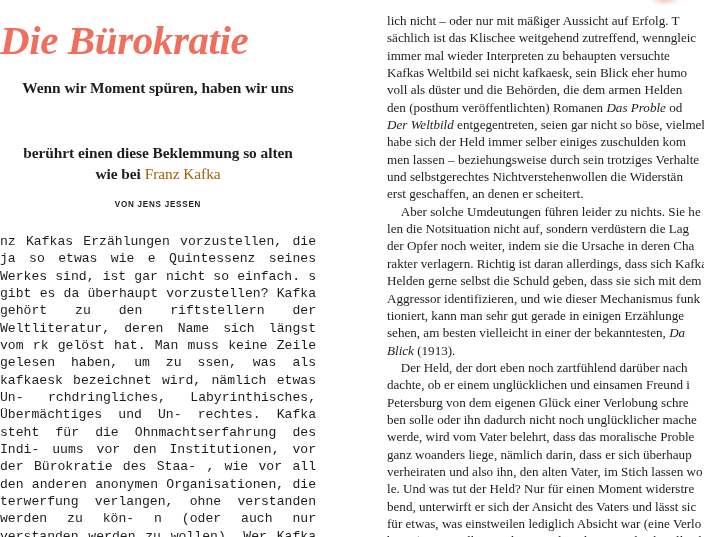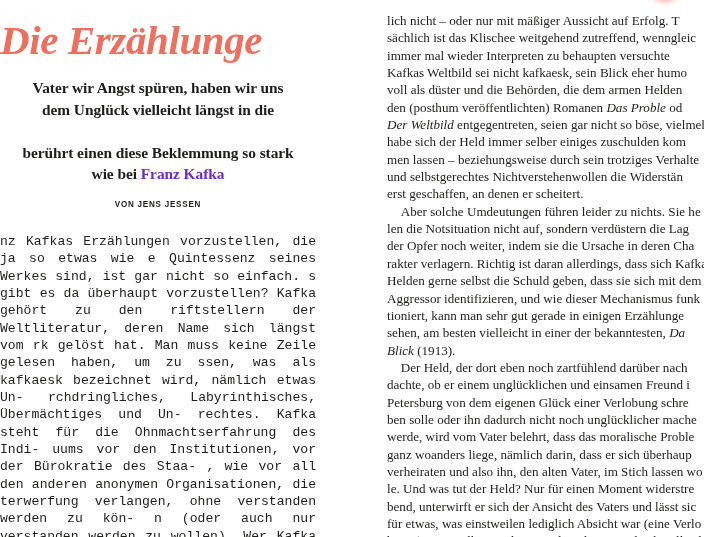--- a/index.html
+++ b/index.html
@@ -83,21 +83,21 @@
     font-family: "Liberation Serif", "DejaVu Serif", serif;
     font-weight: 700;
     font-size: 15.4px;
     line-height: 21.6px;
     text-align: center;
     color: #1d1d1b;
     margin: 16px 0 0 0;
     padding: 0 6px;
     letter-spacing: -0.05px;
   }
-  .deck .accent { color: #6d28d9; font-weight: 700; }
+  .deck .accent { color: #a16207; font-weight: 400; }
 
   .byline {
     font-family: "Liberation Sans Narrow", "Liberation Sans", "DejaVu Sans", sans-serif;
     font-weight: 700;
     font-size: 9.2px;
     letter-spacing: 0.85px;
     text-align: center;
     color: #1d1d1b;
     margin: 14px 0 0 0;
     transform: scaleX(0.88);
@@ -143,27 +143,27 @@
 <div id="page">
 
   <div class="bleed-mark"></div>
 
   <div class="columns">
 
     <div class="col col-left">
 
       <div class="title-block">
 
-        <h1 class="headline">Die Erzählunge</h1>
+        <h1 class="headline">Die Bürokratie</h1>
 
         <div class="deck">
-          <span>Vater wir Angst spüren, haben wir uns</span><br>
-          <span>dem Unglück vielleicht längst in die</span><br>
+          <span>Wenn wir Moment spüren, haben wir uns</span><br>
           <br>
-          <span>berührt einen diese Beklemmung so stark</span><br>
+          <br>
+          <span>berührt einen diese Beklemmung so alten</span><br>
           <span>wie bei </span><span class="accent">Franz Kafka</span>
         </div>
 
         <div class="byline">VON JENS JESSEN</div>
 
       </div>
 
       <div class="body-text">
         <p>nz Kafkas Erzählungen vorzustellen, die ja so etwas wie e Quintessenz seines Werkes sind, ist gar nicht so einfach. s gibt es da überhaupt vorzustellen? Kafka gehört zu den riftstellern der Weltliteratur, deren Name sich längst vom rk gelöst hat. Man muss keine Zeile gelesen haben, um zu ssen, was als kafkaesk bezeichnet wird, nämlich etwas Un- rchdringliches, Labyrinthisches, Übermächtiges und Un- rechtes. Kafka steht für die Ohnmachtserfahrung des Indi- uums vor den Institutionen, vor der Bürokratie des Staa- , wie vor all den anderen anonymen Organisationen, die terwerfung verlangen, ohne verstanden werden zu kön- n (oder auch nur verstanden werden zu wollen). Wer Kafka wähnt, denkt automatisch an Menschen, die unverschuldet die Mühlen einer autoritären Behörde geraten (es kann er auch nur ein böses Dorf oder ein gespenstischer Haus- nd sein), in denen sie langsam zermahlen werden, bis zum lständigen Ruin ihres Selbstbewusstseins.</p>
         <p>Müsste man also den Schriftsteller Franz Kafka gegen das</p>

